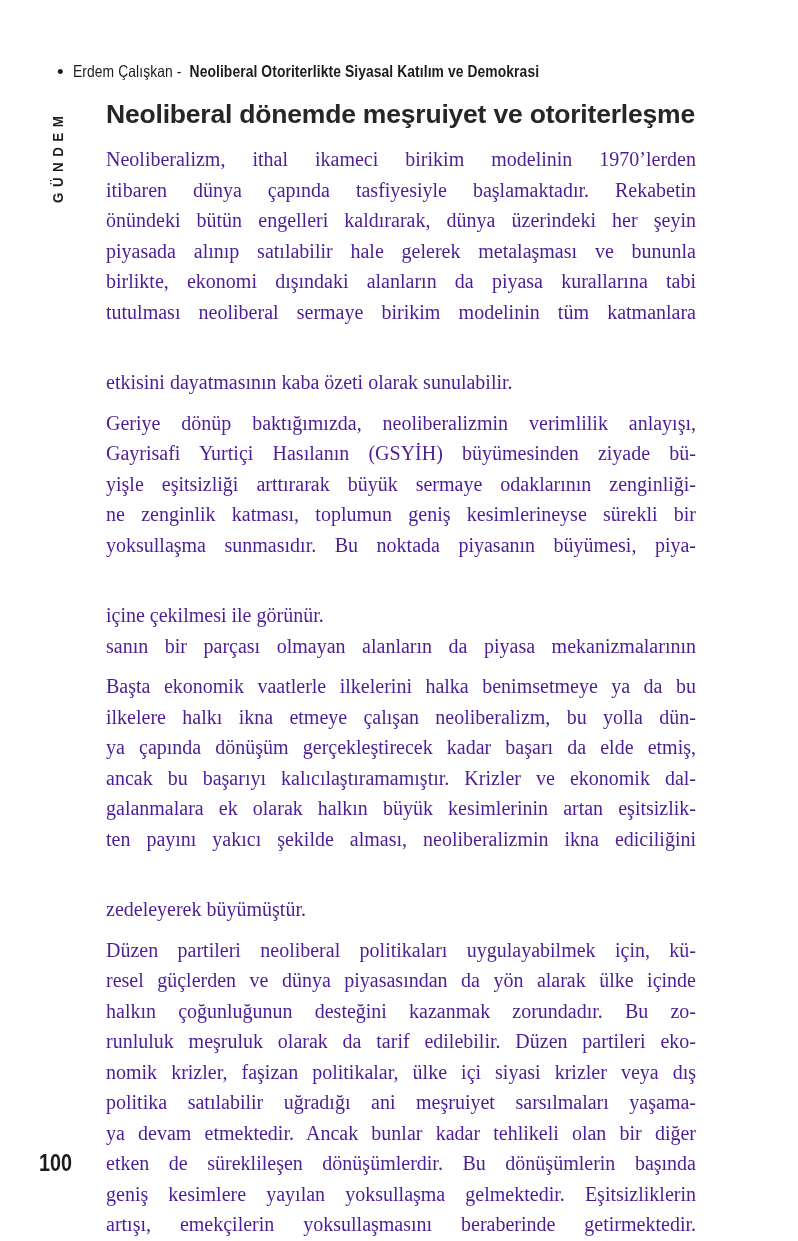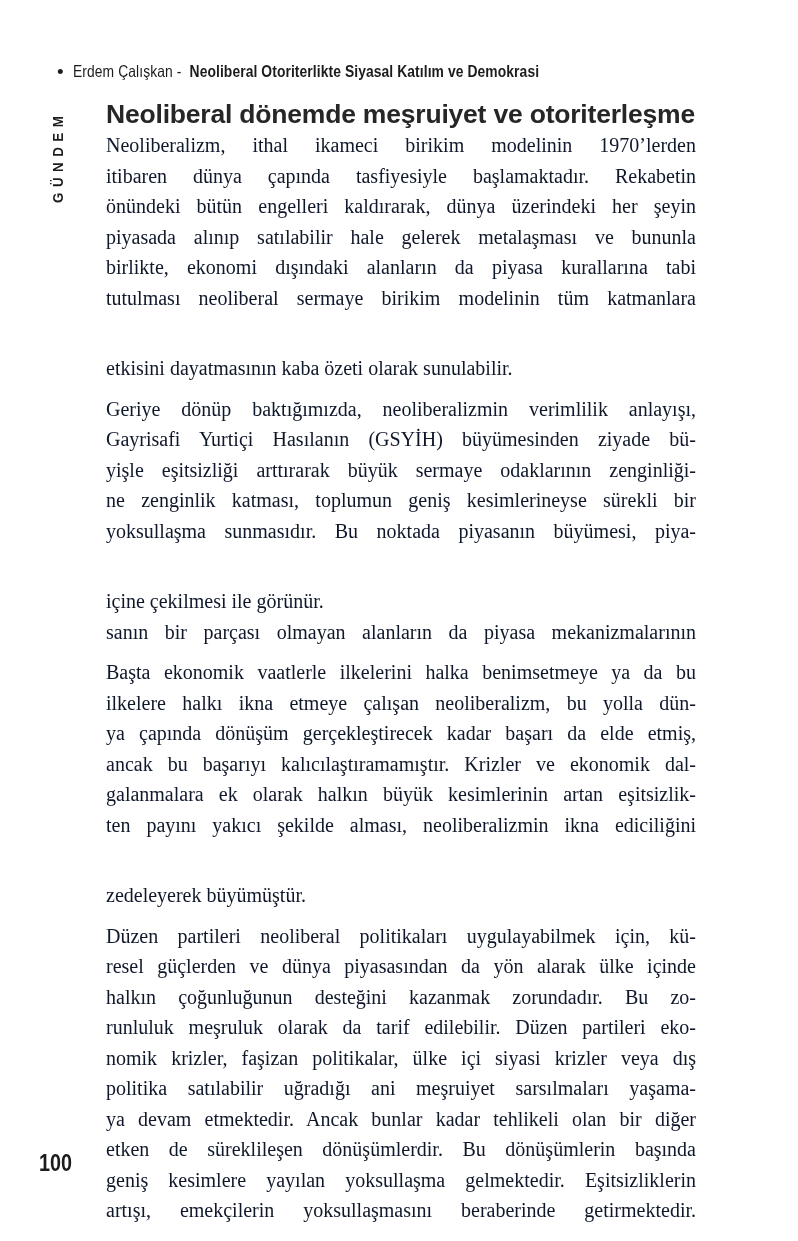--- a/index.html
+++ b/index.html
@@ -50,30 +50,30 @@
     color: #1c1c1c;
     white-space: nowrap;
   }
   
   .content {
     position: absolute;
     left: 106px; top: 99px;
     width: 590px;
   }
   .section-title {
-    margin: 0 0 0 0;
+    margin: 0 0 14px 0;
     font-family: "Liberation Sans", sans-serif;
     font-weight: 600;
     font-size: 26.5px;
     letter-spacing: -0.2px;
     color: #262626;
     white-space: nowrap;
   }
   .body-text {
-    color: #0f172a;
+    color: #4c1d95;
     font-size: 20px;
   }
   .para { margin: 0 0 10px 0; }
   .line {
     height: 30.5px;
     line-height: 30.5px;
     overflow: hidden;
     text-align: justify;
     text-align-last: justify;
     white-space: normal;

